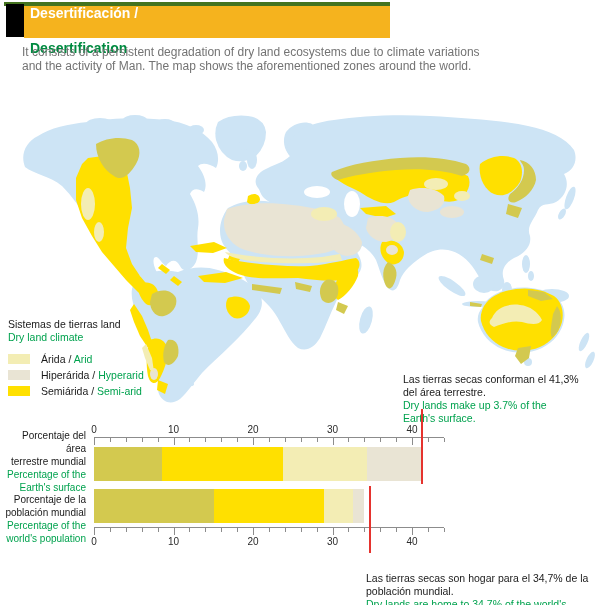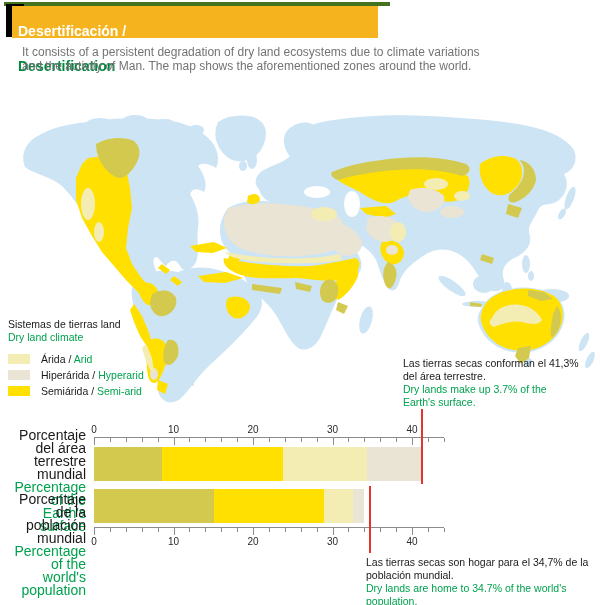--- a/index.html
+++ b/index.html
@@ -3,22 +3,22 @@
 <meta charset="utf-8">
 <style>
   * { margin:0; padding:0; box-sizing:border-box; }
   html,body { width:600px; height:605px; background:#fff; overflow:hidden;
     font-family:"Liberation Sans", sans-serif; }
   #page { position:relative; width:600px; height:605px; background:#fff; }
 
   
   .green-strip { position:absolute; left:4px; top:2px; width:386px; height:4px; background:#44731F; }
   .black-box   { position:absolute; left:6px; top:4px; width:18px; height:33px; background:#000; }
-  .banner      { position:absolute; left:12px; top:6px; width:366px; height:32px; background:#F5B31E;
-                 padding:18px 0 0 6px; }
+  .banner      { position:absolute; left:24px; top:6px; width:366px; height:32px; background:#F5B31E;
+                 padding:0 0 0 6px; }
   .banner .t-es { color:#fff; font-size:14px; font-weight:bold; line-height:15px; }
   .banner .t-en { color:#008A40; font-size:14px; font-weight:bold; line-height:15px;margin-top:20px; }
 
   
   .intro { position:absolute; left:22px; top:45px; width:566px; font-size:12px; line-height:14px; }
   .intro .es { color:#1A1A1A; white-space:pre-line; }
   .intro .en { color:#737373; white-space:pre-line; }
 
   
   #map { position:absolute; left:0; top:112px; width:600px; height:310px; }
@@ -36,35 +36,35 @@
   .legend-row { display:flex; align-items:center; height:16px; }
   .legend-swatch { width:22px; height:10px; margin-right:11px; flex:0 0 auto; }
   .legend-label { font-size:10.5px; color:#1A1A1A; white-space:nowrap; }
   .legend-label .en { color:#00A24E; }
 
   
   .chart { position:absolute; left:0; width:600px; }
   #chart-0 { top:424px; height:60px; }
   #chart-1 { top:487px; height:60px; }
   .chart-label { position:absolute; left:0; width:86px; text-align:right;
-                 font-size:14px; line-height:13px; }
+                 font-size:10px; line-height:13px; }
   .chart-label .es { color:#1A1A1A; white-space:pre-line; }
   .chart-label .en { color:#00A24E; white-space:pre-line; }
   .axis-line { position:absolute; height:1px; background:#8C8C8C; }
   .tick { position:absolute; width:1px; background:#8C8C8C; }
   .tick-label { position:absolute; font-size:10px; color:#2b2b2b; transform:translateX(-50%); }
   .bar { position:absolute; height:34px; display:flex; }
   .bar-seg { height:100%; }
   .marker-line { position:absolute; width:2px; background:#E5332E; }
 
   
   .note { position:absolute; font-size:10.5px; line-height:13px; }
   #note-0 { left:403px; top:357px; width:195px; }
   #note-1 { left:366px; top:556px; width:232px; }
-  .note .es { color:#1A1A1A; white-space:pre-line; }
+  .note .es { color:#1A1A1A; white-space:pre-line;margin-top:16px; }
   .note .en { color:#00A24E; white-space:pre-line; }
 </style>
 </head>
 <body>
 
 <div id="page">
 
   <div class="green-strip"></div>
   <div class="black-box"></div>
   <div class="banner">

